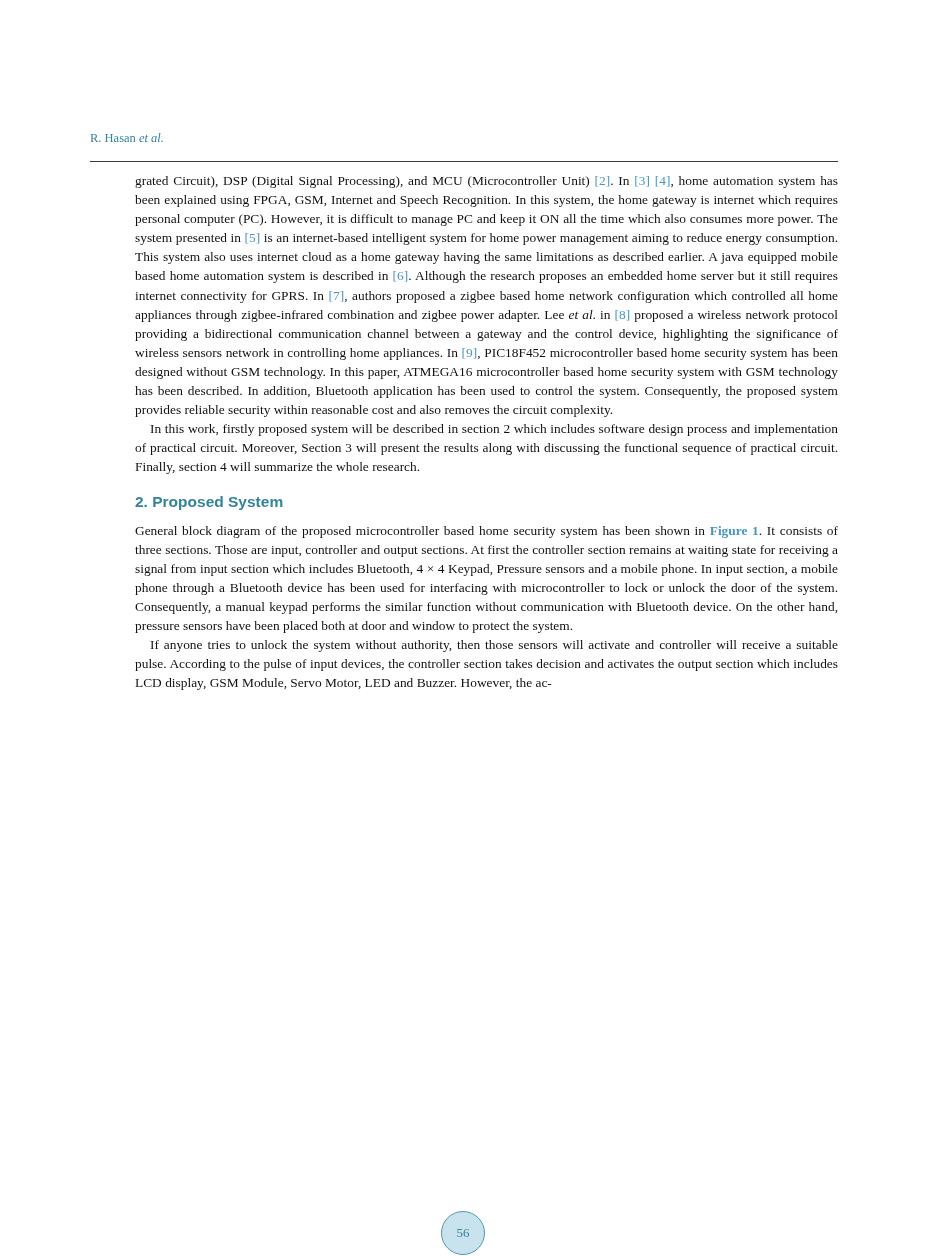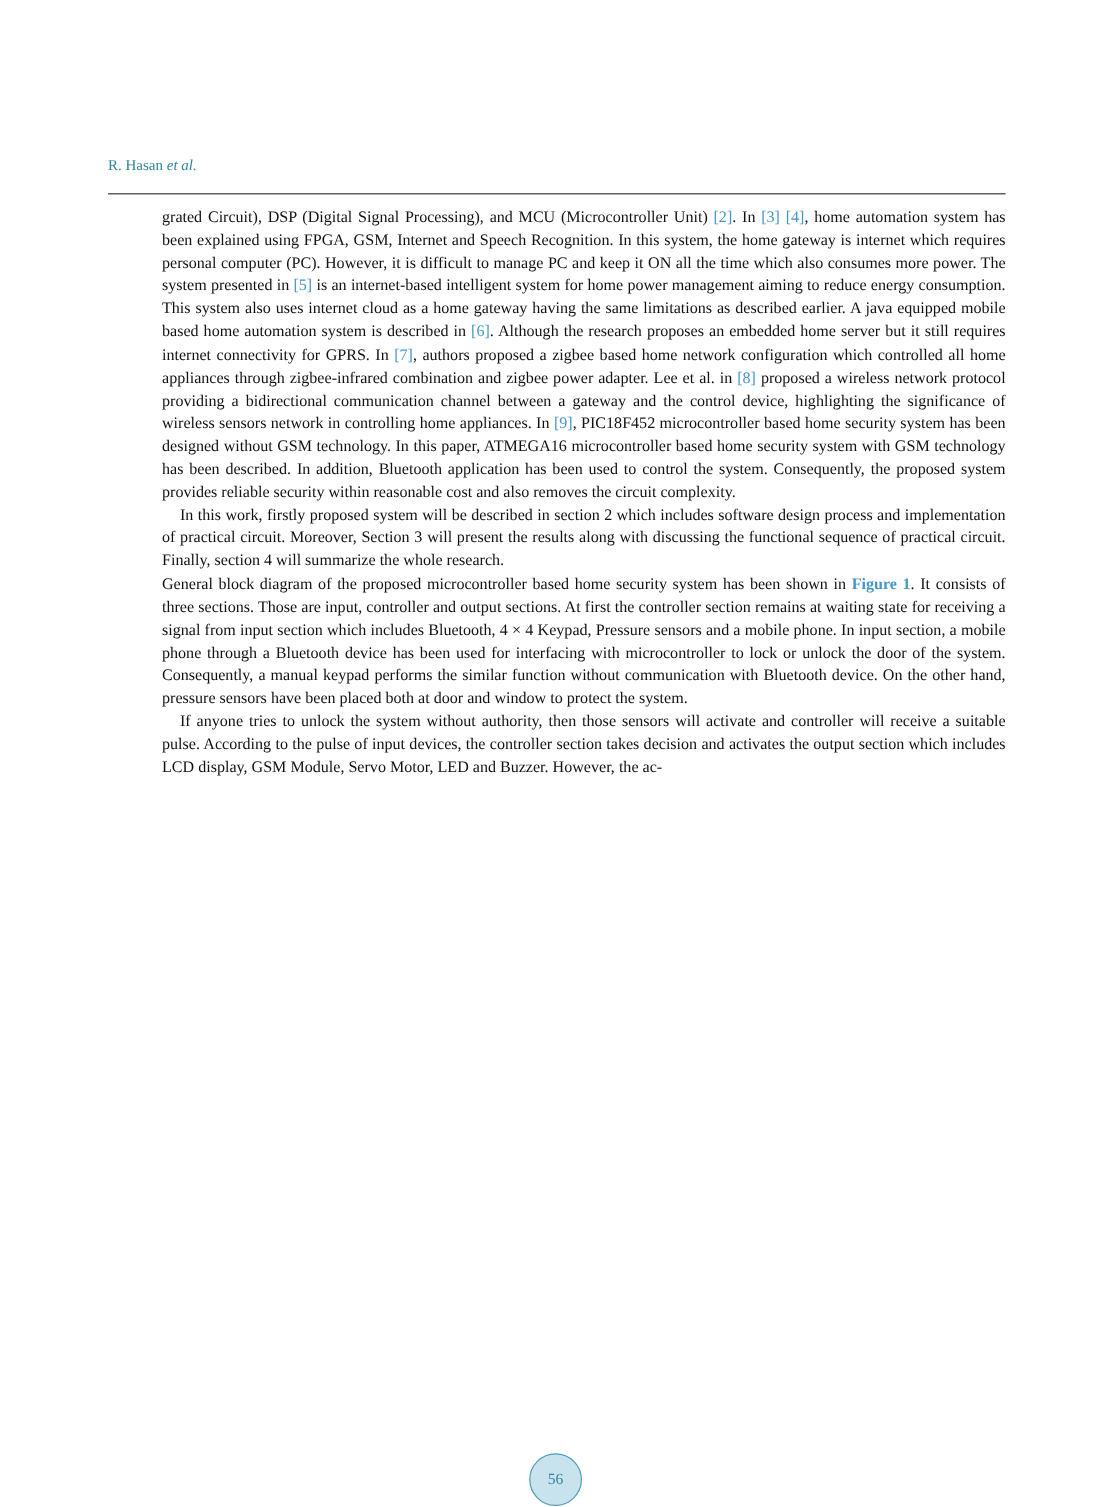--- a/index.html
+++ b/index.html
@@ -45,21 +45,21 @@
   .section-heading {
     font-family: "Liberation Sans", "DejaVu Sans", sans-serif;
     font-size: 15.5px;
     font-weight: bold;
     color: var(--accent, #31849B);
     margin: 15px 0 10px 0;
     text-align: left;
   }
   .seg-normal { color: var(--text, #111111); }
   .seg-link { color: var(--link, #4596C8); }
-  .seg-italic { }
+  .seg-italic { font-style: italic; }
   .seg-figref { color: var(--link, #4596C8); font-weight: bold; }
   .caption-band {
     position: absolute;
     left: 135px;
     top: 1100px;
     width: 703px;
     height: 20px;
     background: var(--caption-bg, #CDE6F1);
     font-size: 12.3px;
     line-height: 20px;
@@ -96,20 +96,21 @@
 
   <div class="running-head">
     <span>R. Hasan </span><span class="etal">et al.</span>
   </div>
 
   <div class="head-rule"></div>
 
   <div class="textblock">
     <p class="para"><span class="seg-normal">grated Circuit), DSP (Digital Signal Processing), and MCU (Microcontroller Unit) </span><span class="seg-link">[2]</span><span class="seg-normal">. In </span><span class="seg-link">[3]</span><span class="seg-normal"> </span><span class="seg-link">[4]</span><span class="seg-normal">, home automation system has been explained using FPGA, GSM, Internet and Speech Recognition. In this system, the home gateway is internet which requires personal computer (PC). However, it is difficult to manage PC and keep it ON all the time which also consumes more power. The system presented in </span><span class="seg-link">[5]</span><span class="seg-normal"> is an internet-based intelligent system for home power management aiming to reduce energy consumption. This system also uses internet cloud as a home gateway having the same limitations as described earlier. A java equipped mobile based home automation system is described in </span><span class="seg-link">[6]</span><span class="seg-normal">. Although the research proposes an embedded home server but it still requires internet connectivity for GPRS. In </span><span class="seg-link">[7]</span><span class="seg-normal">, authors proposed a zigbee based home network configuration which controlled all home appliances through zigbee-infrared combination and zigbee power adapter. Lee </span><span class="seg-italic">et al</span><span class="seg-normal">. in </span><span class="seg-link">[8]</span><span class="seg-normal"> proposed a wireless network protocol providing a bidirectional communication channel between a gateway and the control device, highlighting the significance of wireless sensors network in controlling home appliances. In </span><span class="seg-link">[9]</span><span class="seg-normal">, PIC18F452 microcontroller based home security system has been designed without GSM technology. In this paper, ATMEGA16 microcontroller based home security system with GSM technology has been described. In addition, Bluetooth application has been used to control the system. Consequently, the proposed system provides reliable security within reasonable cost and also removes the circuit complexity.</span></p>
     <p class="para indent"><span class="seg-normal">In this work, firstly proposed system will be described in section 2 which includes software design process and implementation of practical circuit. Moreover, Section 3 will present the results along with discussing the functional sequence of practical circuit. Finally, section 4 will summarize the whole research.</span></p>
+    <h2 class="section-heading">2. Proposed System</h2>
     <p class="para"><span class="seg-normal">General block diagram of the proposed microcontroller based home security system has been shown in </span><span class="seg-figref">Figure 1</span><span class="seg-normal">. It consists of three sections. Those are input, controller and output sections. At first the controller section remains at waiting state for receiving a signal from input section which includes Bluetooth, 4 × 4 Keypad, Pressure sensors and a mobile phone. In input section, a mobile phone through a Bluetooth device has been used for interfacing with microcontroller to lock or unlock the door of the system. Consequently, a manual keypad performs the similar function without communication with Bluetooth device. On the other hand, pressure sensors have been placed both at door and window to protect the system.</span></p>
     <p class="para indent"><span class="seg-normal">If anyone tries to unlock the system without authority, then those sensors will activate and controller will receive a suitable pulse. According to the pulse of input devices, the controller section takes decision and activates the output section which includes LCD display, GSM Module, Servo Motor, LED and Buzzer. However, the ac-</span></p>
   </div>
 
 
   <div class="page-circle">
     <span>56</span>
   </div>
 
 </div>

